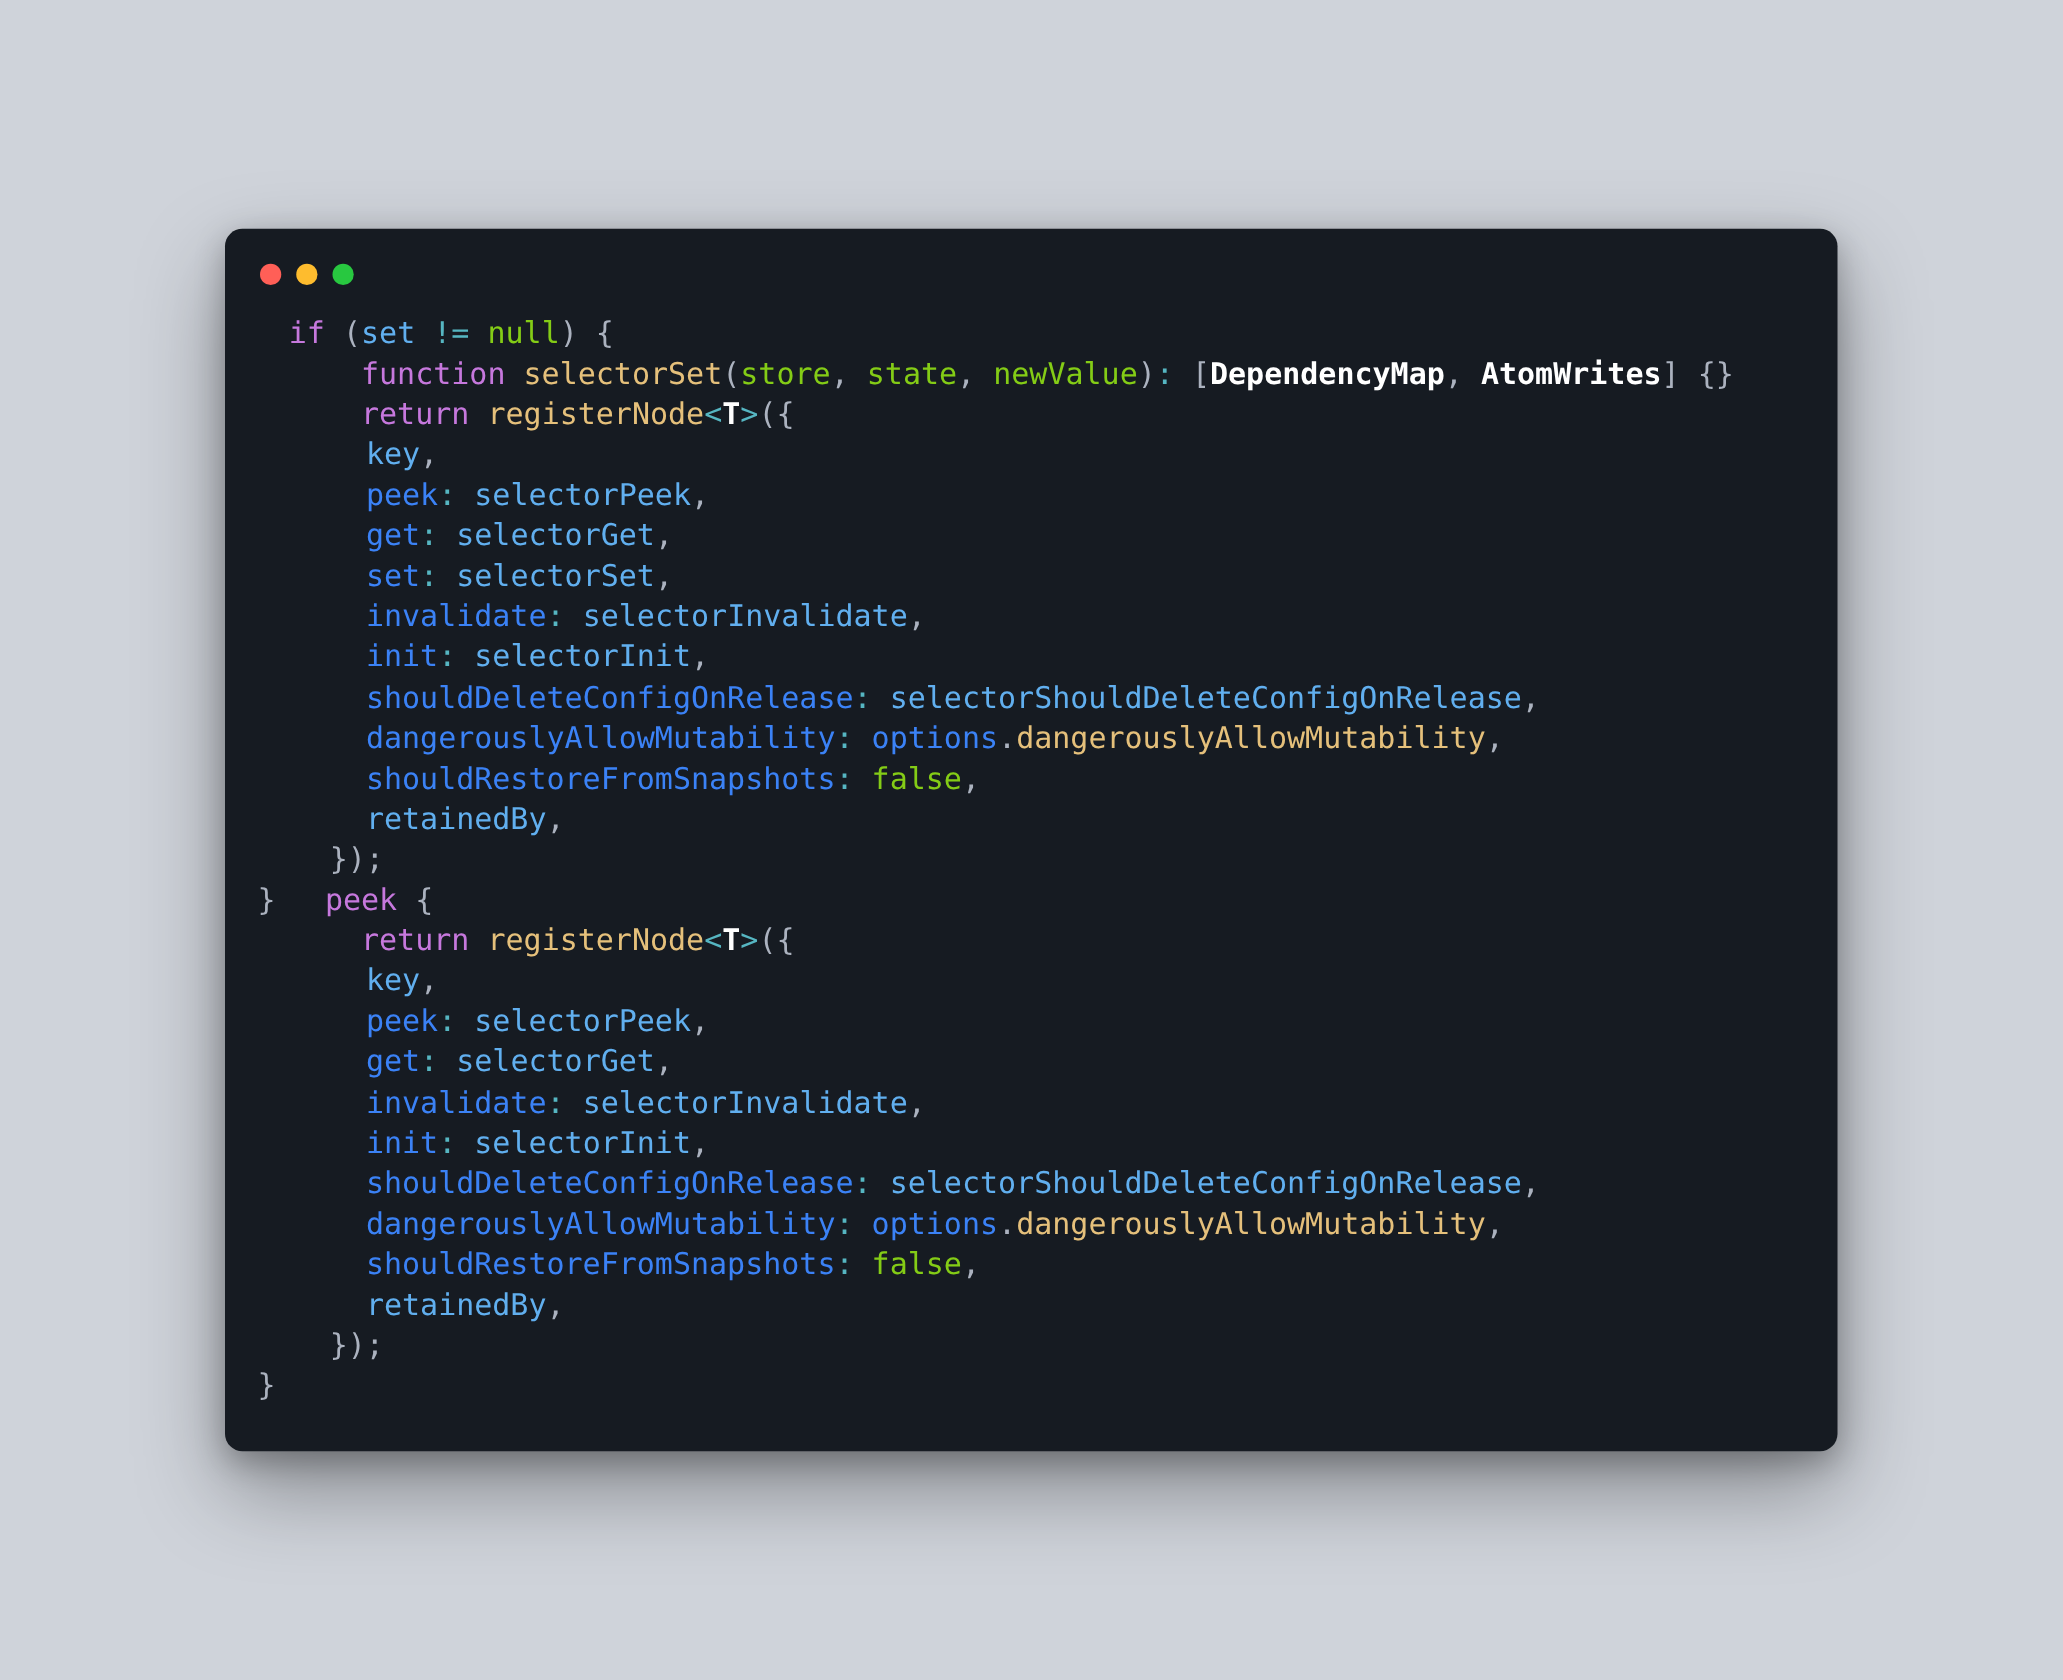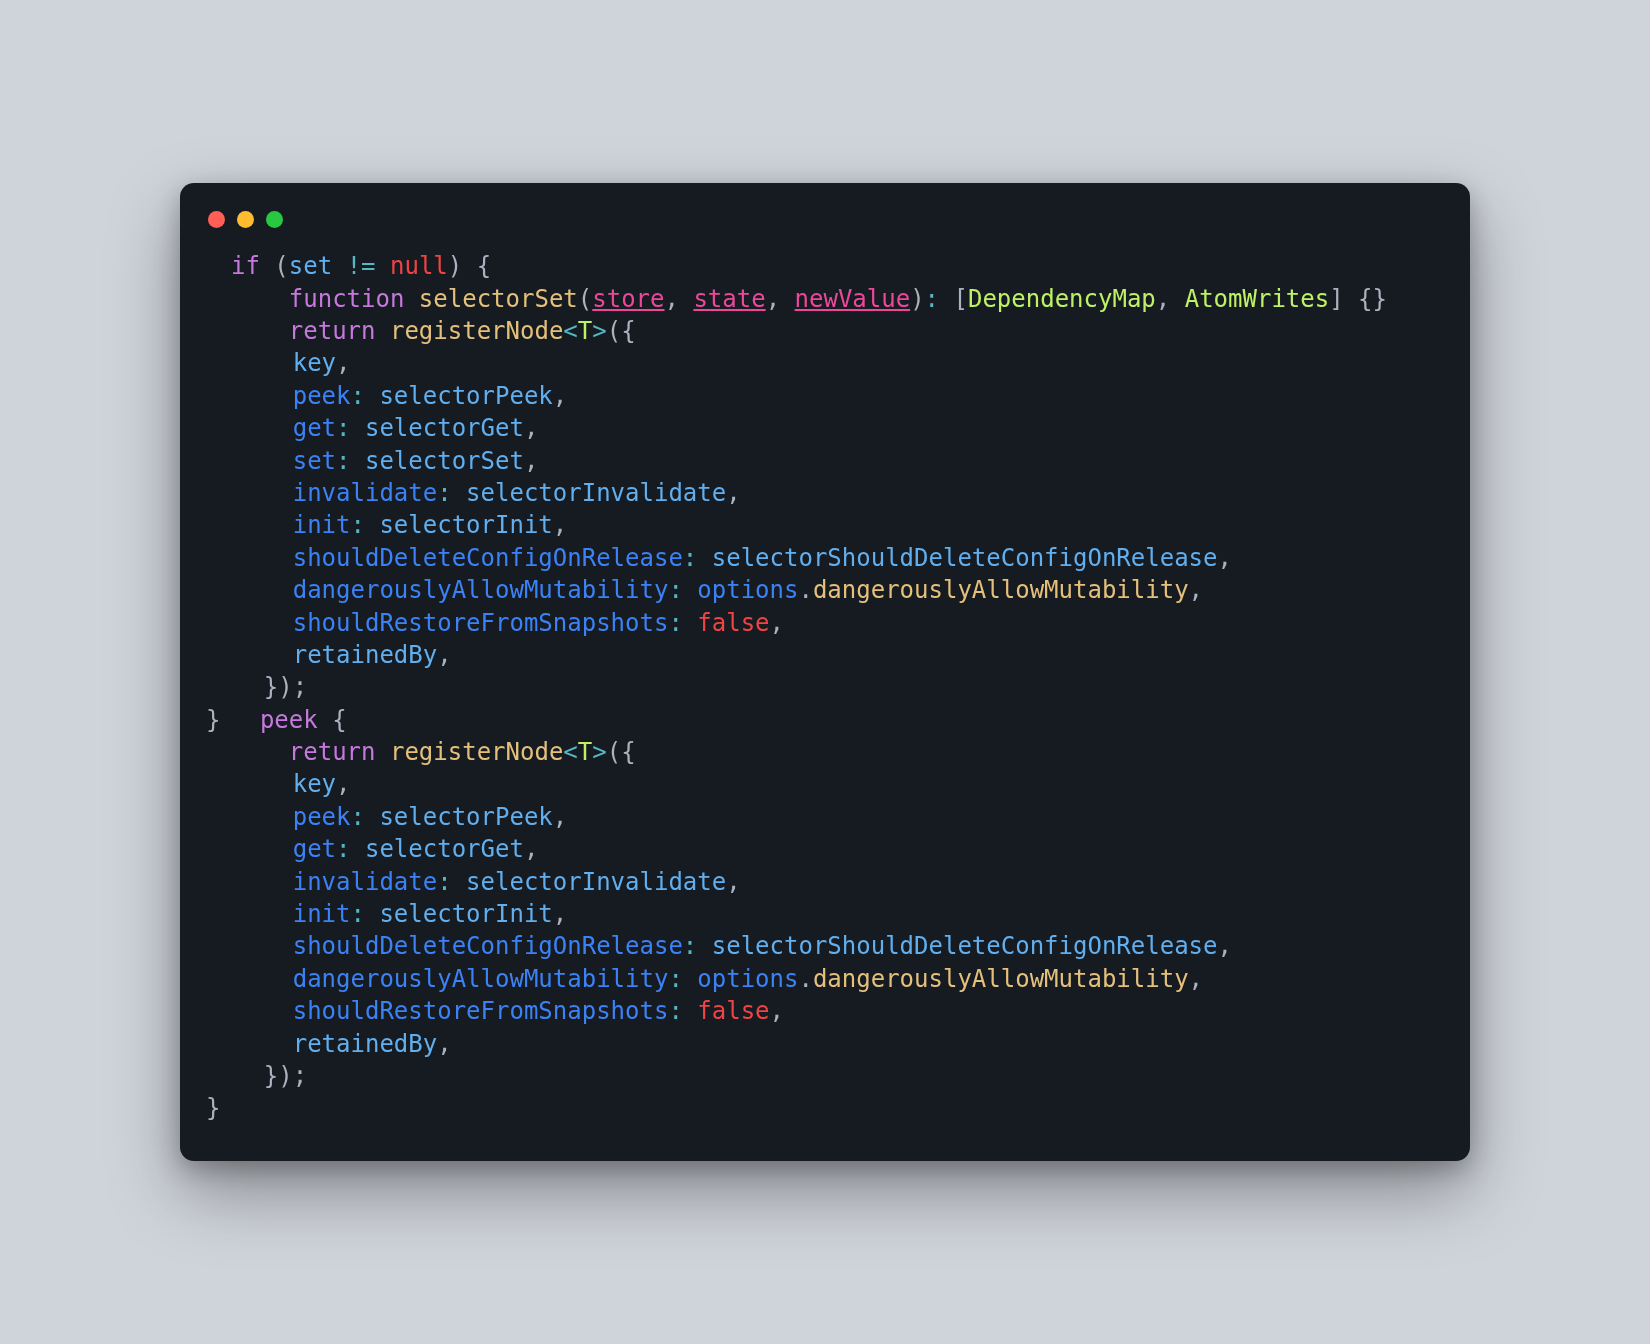--- a/index.html
+++ b/index.html
@@ -34,28 +34,28 @@
   .code {
     color: #c9d1d9;
     font-size: 24px;
     line-height: 1.35;
     white-space: pre;
     font-variant-ligatures: none;
   }
   
   .kw   { color: #c678dd; margin-left: 25px; } 
   .fn   { color: #e5c07b; } 
-  .typ  { color: #bef264; } 
+  .typ  { color: #ffffff; font-weight: bold; } 
   .var  { color: #61afef; } 
   .id   { color: #3b82f6; } 
   .prop { color: #3b82f6; } 
   .op   { color: #56b6c2; } 
-  .lit  { color: #ef4444; text-align: right; } 
+  .lit  { color: #84cc16; text-align: right; } 
   .pun  { color: #abb2bf; } 
-  .parm { color: #ec4899; text-decoration: underline; } 
+  .parm { color: #84cc16; } 
 </style>
 </head>
 <body>
 
 <div class="stage">
   <div class="window">
     <div class="traffic">
       <div class="dot" style="background:#ff5f57"></div>
       <div class="dot" style="background:#febc2e"></div>
       <div class="dot" style="background:#28c840"></div>

